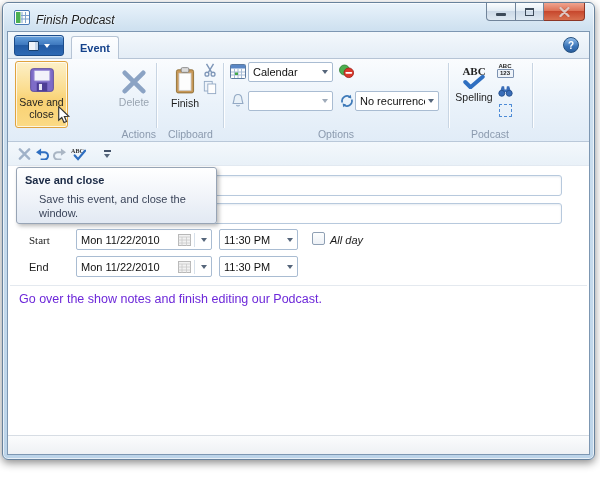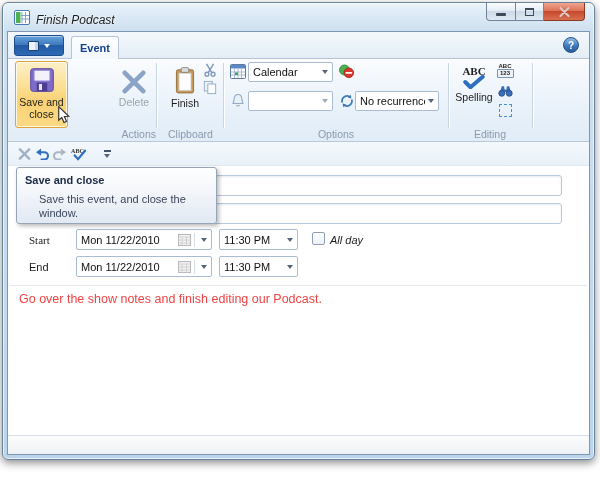--- a/index.html
+++ b/index.html
@@ -80,21 +80,21 @@
   .customize .bar { width:7px; height:1.5px; background:#44536a; }
 
   
   .content { position:relative; flex:1; background:#fff; }
   .field { position:absolute; left:68px; width:486px; height:21px; border:1px solid #b7c9dd; border-radius:3px; background:#fff;
     box-shadow:inset 0 1px 2px rgba(160,180,205,.25); font-size:12px; padding:0 5px; }
   .rowlabel { position:absolute; left:21px; font-size:11px; color:#1c1c1c; }
   .checkbox { position:absolute; width:13px; height:13px; border:1px solid #8fa0b4; border-radius:2px;
     background:linear-gradient(#fdfefe,#edf1f6); }
   .hsep { position:absolute; left:2px; right:2px; height:1px; background:#e4e9ef; }
-  .notes { position:absolute; left:11px; top:126px; right:10px; bottom:4px; font-size:12.5px; color:#ef4444; }
+  .notes { position:absolute; left:11px; top:126px; right:10px; bottom:4px; font-size:12.5px; color:#6d28d9; }
 
   
   .tooltip { position:absolute; left:8px; top:1px; width:201px; height:57px; z-index:10;
     background:linear-gradient(#ffffff,#eef2f8 60%,#e2e9f3); border:1px solid #97a4b5; border-radius:3px;
     box-shadow:2px 2px 4px rgba(0,0,0,.28); padding:6px 8px; }
   .tooltip .tt-title { font-size:11px; font-weight:bold; color:#1b2a45; }
   .tooltip .tt-body { margin-top:6px; margin-left:14px; width:160px; font-size:11px; color:#3b455a; line-height:1.3; }
 
   
   .statusbar { height:19px; background:linear-gradient(#fbfcfd,#eef1f4); border-top:1px solid #d7dde4; }
@@ -263,21 +263,21 @@
         <svg width="15" height="13" viewBox="0 0 16 14">
           <path d="M2 9 L4 2.5 h2.5 L7 6 h2 l0.5 -3.5 H12 L14 9 z" fill="#3a6db8"></path>
           <circle cx="4" cy="10" r="3.2" fill="#3a6db8" stroke="#28518c"></circle>
           <circle cx="12" cy="10" r="3.2" fill="#3a6db8" stroke="#28518c"></circle>
         </svg>
       </div>
       <div class="smallicon" style="left:488px; top:43px;">
         <span style="width:13px; height:13px; border:1.3px dashed #4d8bd6; border-radius:1px;"></span>
       </div>
 
-      <div class="grouplabel" style="left:440px; width:84px;">Editing</div>
+      <div class="grouplabel" style="left:440px; width:84px;">Podcast</div>
       <div class="rsep" style="left:524px;"></div>
 
       <svg class="cursor" style="left:49px; top:47px;" width="15" height="18" viewBox="0 0 11 14">
         <path d="M1 0.5 L1 11 L3.4 8.9 L5.1 12.9 L7.1 12 L5.4 8.2 L8.8 8 Z" fill="#fff" stroke="#333" stroke-width="0.9"></path>
       </svg>
     </div>
 
     <div class="qtoolbar">
       <div class="qbtn" style="left:7px;">
         <svg width="13" height="12" viewBox="0 0 14 13">

